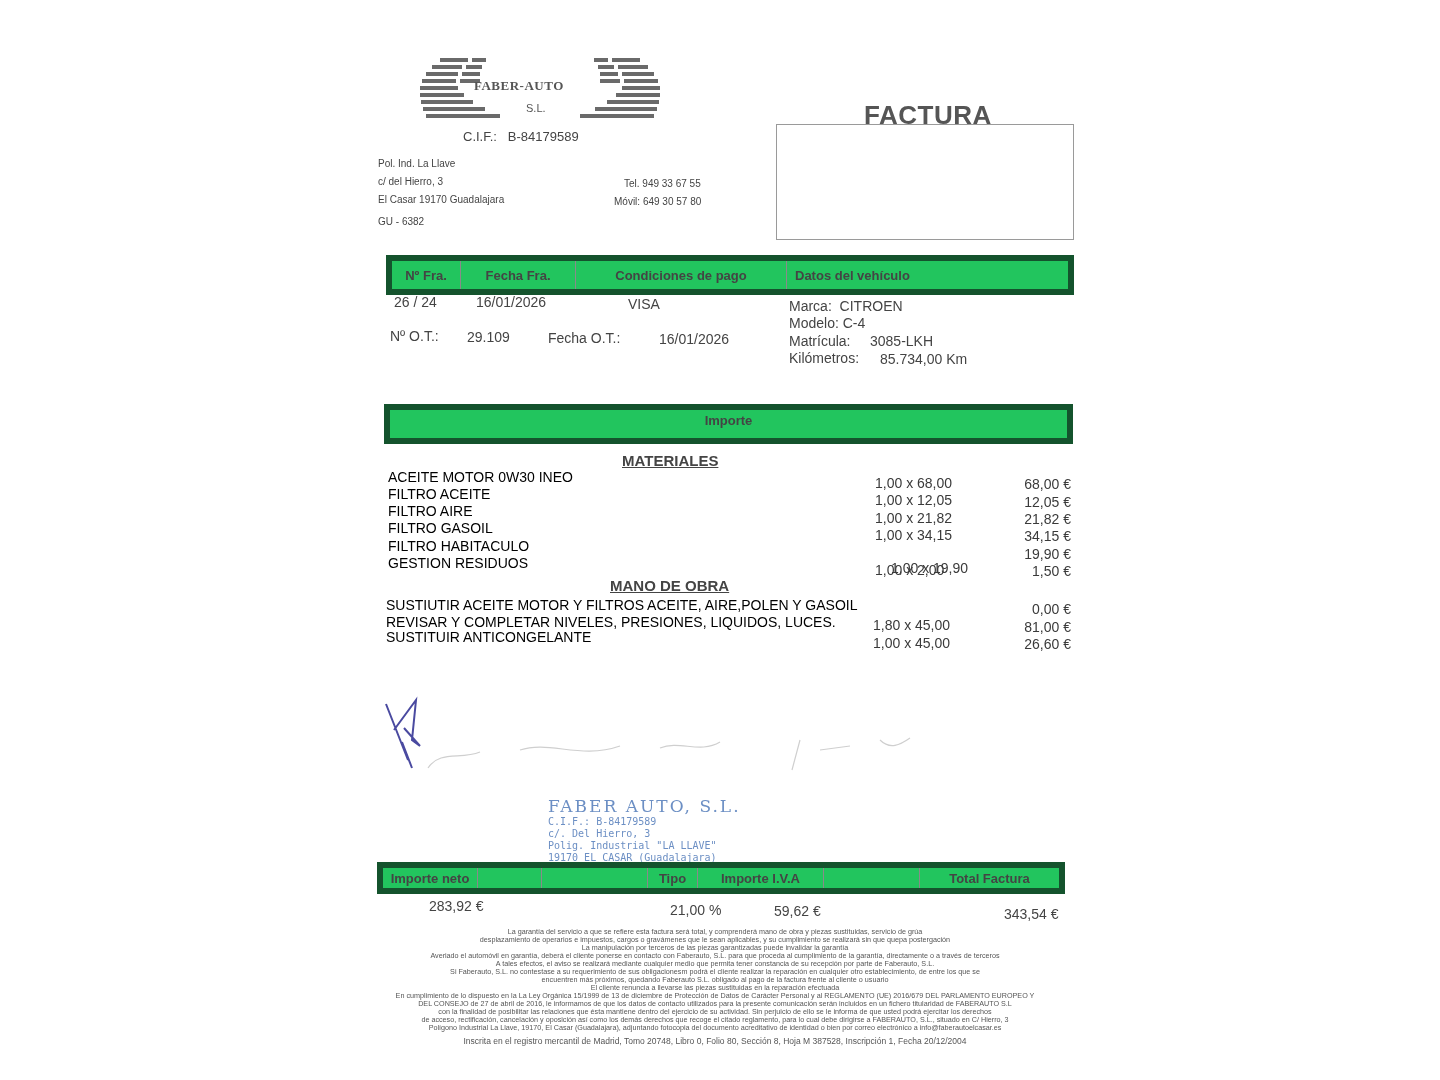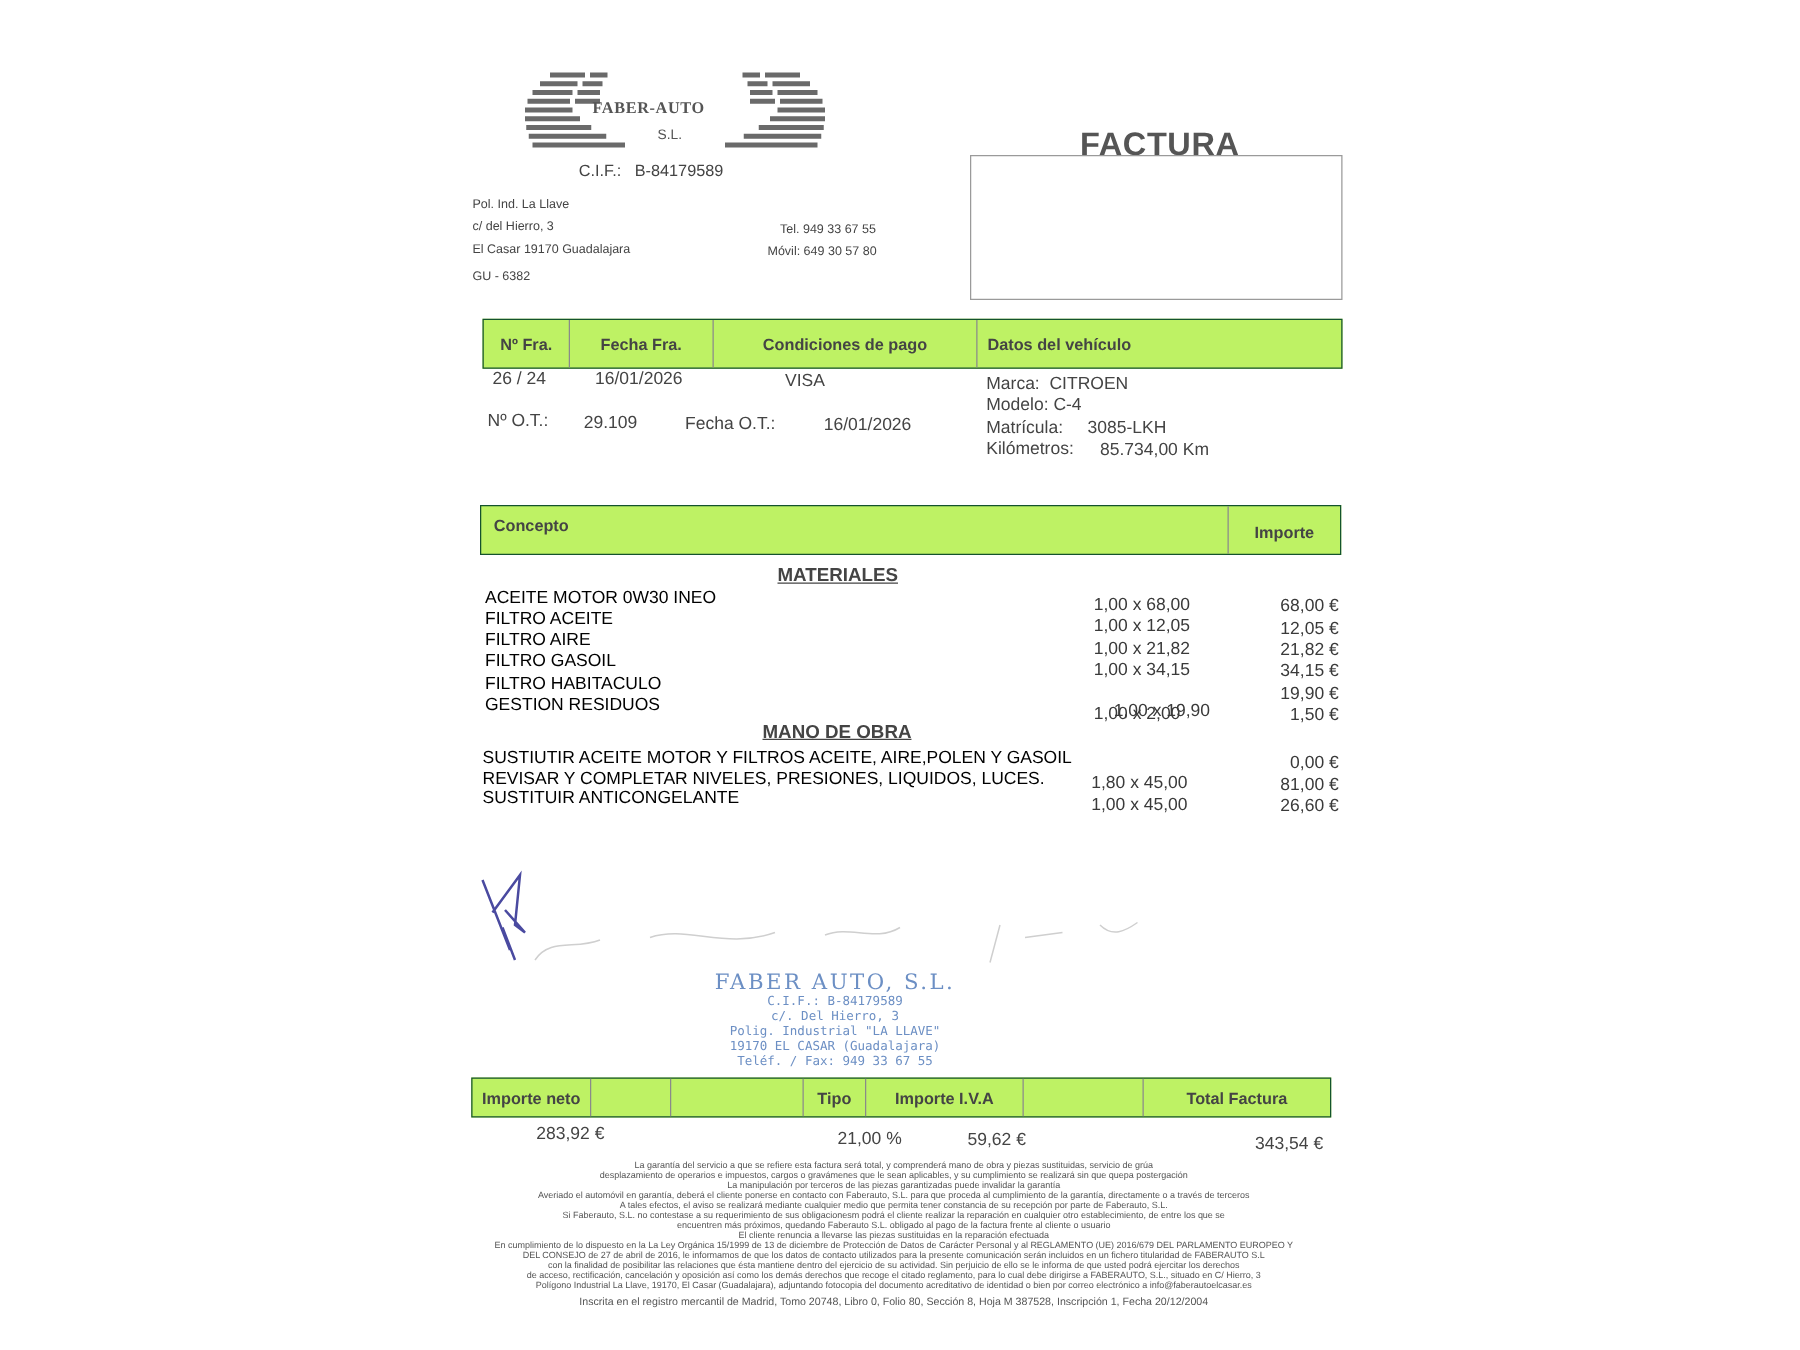--- a/index.html
+++ b/index.html
@@ -10,29 +10,29 @@
     }
     .abs { position: absolute; }
     .logo { left: 418px; top: 54px; width: 244px; height: 72px; }
     .logo-text { left: 474px; top: 78px; font-family: "Liberation Serif", serif; font-weight: bold; font-size: 13px; color: #555; letter-spacing: 0.5px; }
     .logo-sub { left: 526px; top: 102px; font-size: 11px; color: #555; }
     .cif { left: 463px; top: 129px; font-size: 13px; color: #444; }
     .addr { left: 378px; font-size: 10px; color: #444; }
     .tel { left: 624px; font-size: 10px; color: #444; }
     .title { left: 864px; top: 56px; font-size: 26px; font-weight: bold; color: #555; letter-spacing: 0.5px; margin-top: 44px; }
     .client-box { left: 776px; top: 124px; width: 298px; height: 116px; border: 1px solid #9a9a9a; box-sizing: border-box; }
-    .hdr-row { display: flex; background: #bef264; border: 1px solid #14532d; box-sizing: border-box; }
+    .hdr-row { display: flex; background: #22c55e; border: 6px solid #14532d; box-sizing: border-box; }
     .hdr-cell { border-right: 1px solid #8a8a8a; font-weight: bold; font-size: 13px; color: #444; display: flex; align-items: center; box-sizing: border-box; }
     .hdr-cell:last-child { border-right: none; }
     .v { font-size: 14px; color: #444; }
     .section { font-weight: bold; font-size: 15px; text-decoration: underline; color: #444; }
     .item { left: 388px; font-size: 14px; color: #000000; white-space: nowrap; }
     .qty { font-size: 14px; color: #3a3a3a; white-space: nowrap; }
     .amt { font-size: 14px; color: #3a3a3a; text-align: right; width: 100px; white-space: nowrap; }
-    .stamp { color: #6c8fc4; font-family: "DejaVu Sans Mono", monospace; text-align: center; }
+    .stamp { color: #6c8fc4; font-family: "DejaVu Sans Mono", monospace; text-align: left; margin-top: 20px; }
     .fine { font-size: 7.2px; color: #555; line-height: 8px; text-align: center; white-space: nowrap; }
   </style>
 </head>
 <body>
 
 <svg class="abs logo" viewBox="0 0 244 72">
   <g fill="#6a6a6a">
     <rect x="22" y="4" width="28" height="4"></rect>
       <rect x="14" y="11" width="30" height="4"></rect>
     <rect x="8" y="18" width="32" height="4"></rect>
@@ -98,21 +98,20 @@
   <span>Modelo:</span>&nbsp;<span>C-4</span>
 </div>
 <div class="abs v" style="left:789px; top:333px">
   <span>Matrícula:</span>
 </div>
 <div class="abs v" style="left:870px; top:333px">3085-LKH</div>
 <div class="abs v" style="left:789px; top:350px">Kilómetros:</div>
 <div class="abs v" style="left:880px; top:351px">85.734,00 Km</div>
 
 <div class="abs hdr-row" style="left:384px; top:404px; width:689px; height:40px">
-  <div class="hdr-cell" style="width:598px; padding-left:10px; align-items:flex-start; padding-top:8px">Concepto</div>
   <div class="hdr-cell" style="flex:1; justify-content:center; align-items:flex-end; padding-bottom:10px">Importe</div>
 </div>
 
 <div class="abs section" style="left:622px; top:452px">MATERIALES</div>
 <div class="abs item" style="top:469px">ACEITE MOTOR 0W30 INEO</div>
 <div class="abs item" style="top:486px">FILTRO ACEITE</div>
 <div class="abs item" style="top:503px">FILTRO AIRE</div>
 <div class="abs item" style="top:520px">FILTRO GASOIL</div>
 <div class="abs item" style="top:538px">FILTRO HABITACULO</div>
 <div class="abs item" style="top:555px">GESTION RESIDUOS</div>

